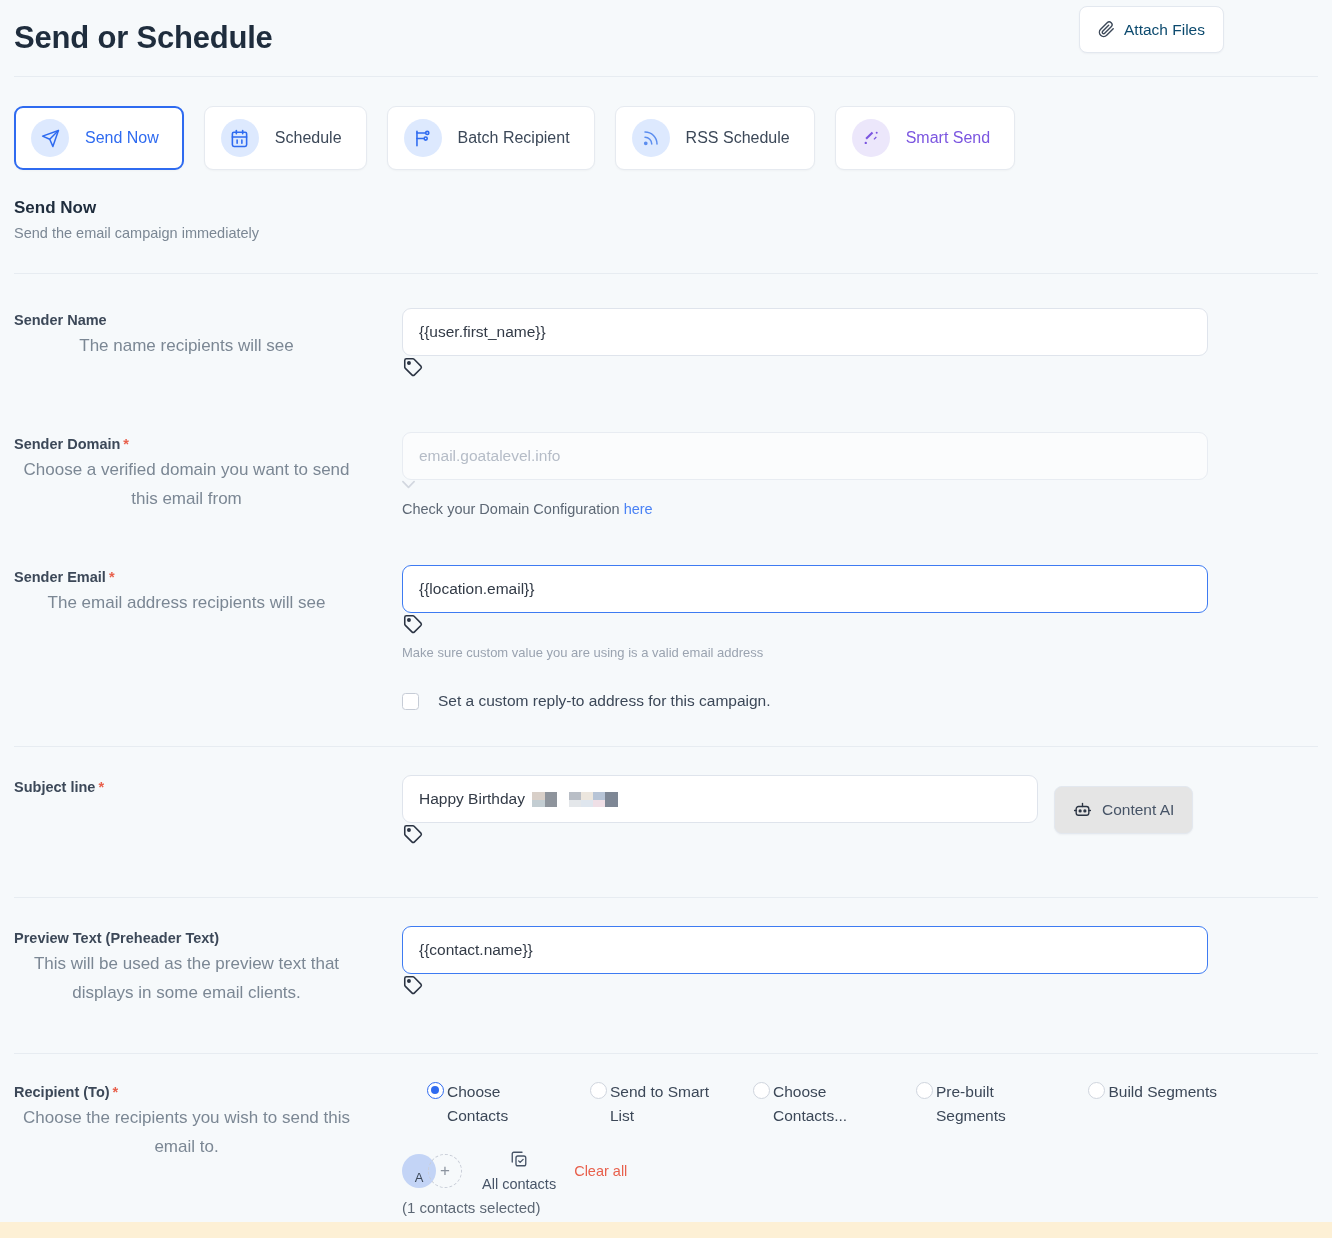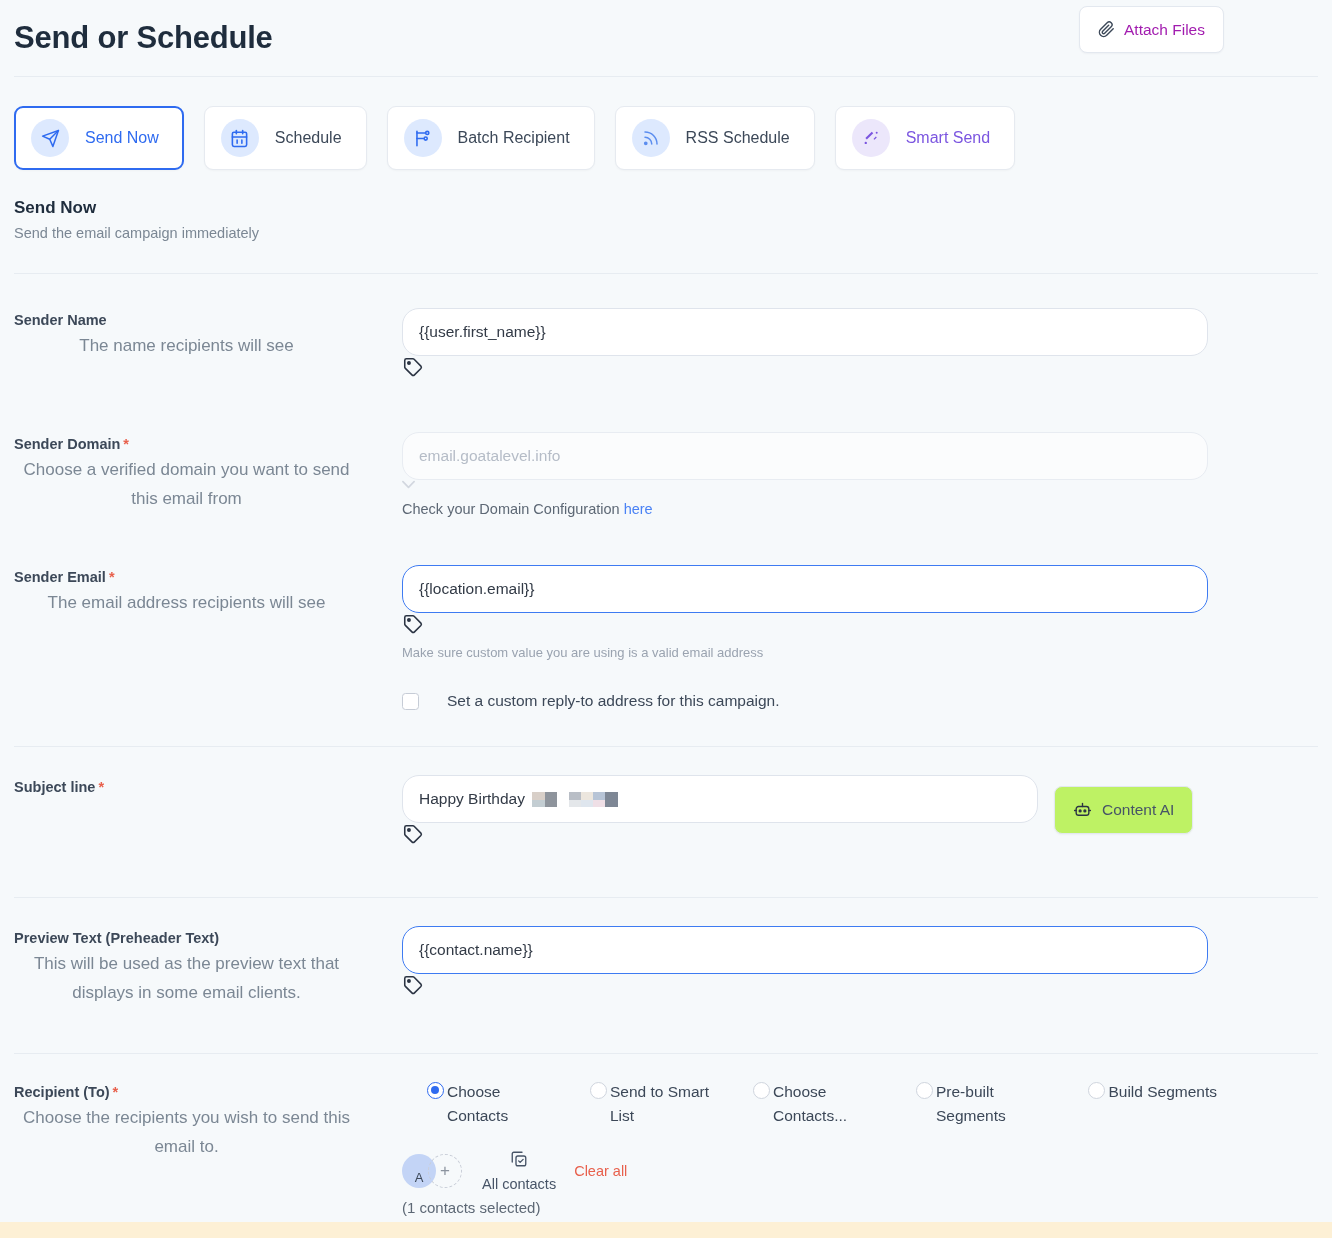--- a/index.html
+++ b/index.html
@@ -37,21 +37,21 @@
     top: 6px;
     height: 47px;
     display: flex;
     align-items: center;
     gap: 9px;
     padding: 0 18px;
     background: #ffffff;
     border: 1px solid #e3e8ef;
     border-radius: 8px;
     font-size: 15.5px;
-    color: #a21caf;
+    color: #0c4a6e;
     cursor: pointer;
     box-shadow: 0 1px 2px rgba(16,24,40,0.04);
   }
   .attach-btn .lbl { white-space: nowrap; }
 
   .hr {
     height: 1px;
     background: #e7ecf1;
     margin: 0 14px;
   }
@@ -135,21 +135,21 @@
   }
 
   .inputwrap {
     position: relative;
     width: 806px;
   }
   .field {
     width: 806px;
     height: 48px;
     border: 1px solid #dfe4ec;
-    border-radius: 17px;
+    border-radius: 9px;
     background: #ffffff;
     display: flex;
     align-items: center;
     padding: 0 44px 0 16px;
     font-size: 15.5px;
     color: #323a46;
   }
   .field.focused { border: 1.6px solid #3e7bf2; }
   .field.disabled {
     background: #fbfcfd;
@@ -166,21 +166,21 @@
   .helper.small {
     font-size: 13px;
     color: #9aa3b0;
     margin-top: 10px;
   }
 
   
   .checkrow {
     display: flex;
     align-items: center;
-    gap: 28px;
+    gap: 19px;
     margin-top: 32px;
   }
   .cbox {
     width: 17px; height: 17px;
     border: 1.4px solid #c6ccd6;
     border-radius: 3.5px;
     background: #fff;
     cursor: pointer;
     flex: 0 0 auto;
   }
@@ -189,21 +189,21 @@
   
   .subject-flex { display: flex; gap: 16px; align-items: center; }
   .field.subject { width: 636px; }
   .inputwrap.subject { width: 636px; }
   .contentai {
     height: 48px;
     display: flex; align-items: center; gap: 10px;
     padding: 0 18px;
     border: 1px solid #e3e8ef;
     border-radius: 8px;
-    background: #bef264;
+    background: #e5e5e5;
     font-size: 15.5px;
     color: #475467;
     cursor: pointer;
     white-space: nowrap;
     box-shadow: 0 1px 2px rgba(16,24,40,0.04);
   }
   .redact {
     display: inline-block;
     margin-left: 7px;
     vertical-align: -3px;

